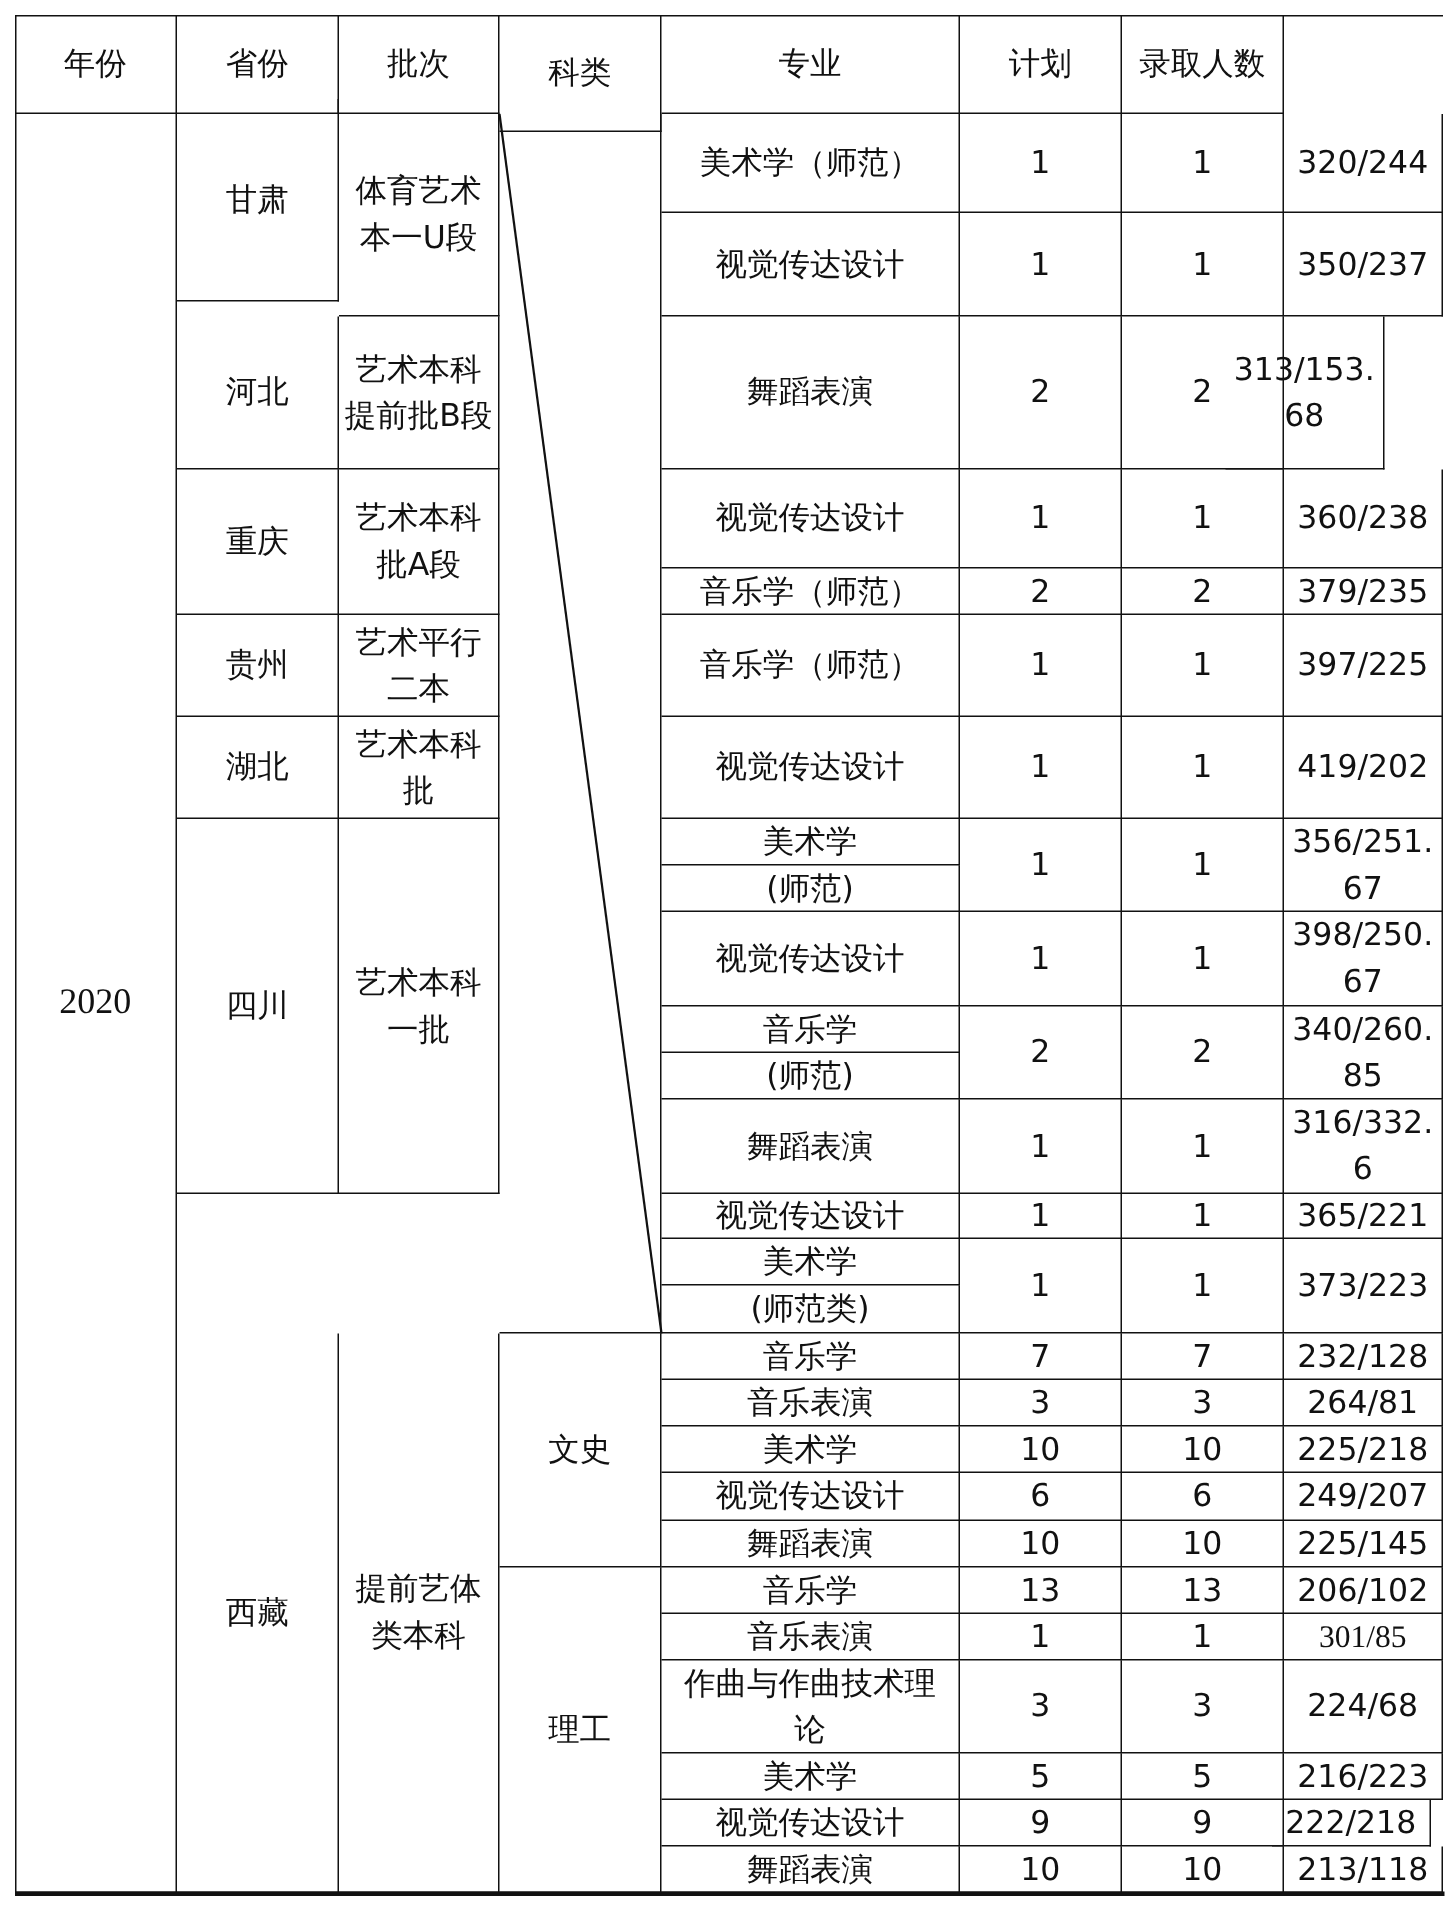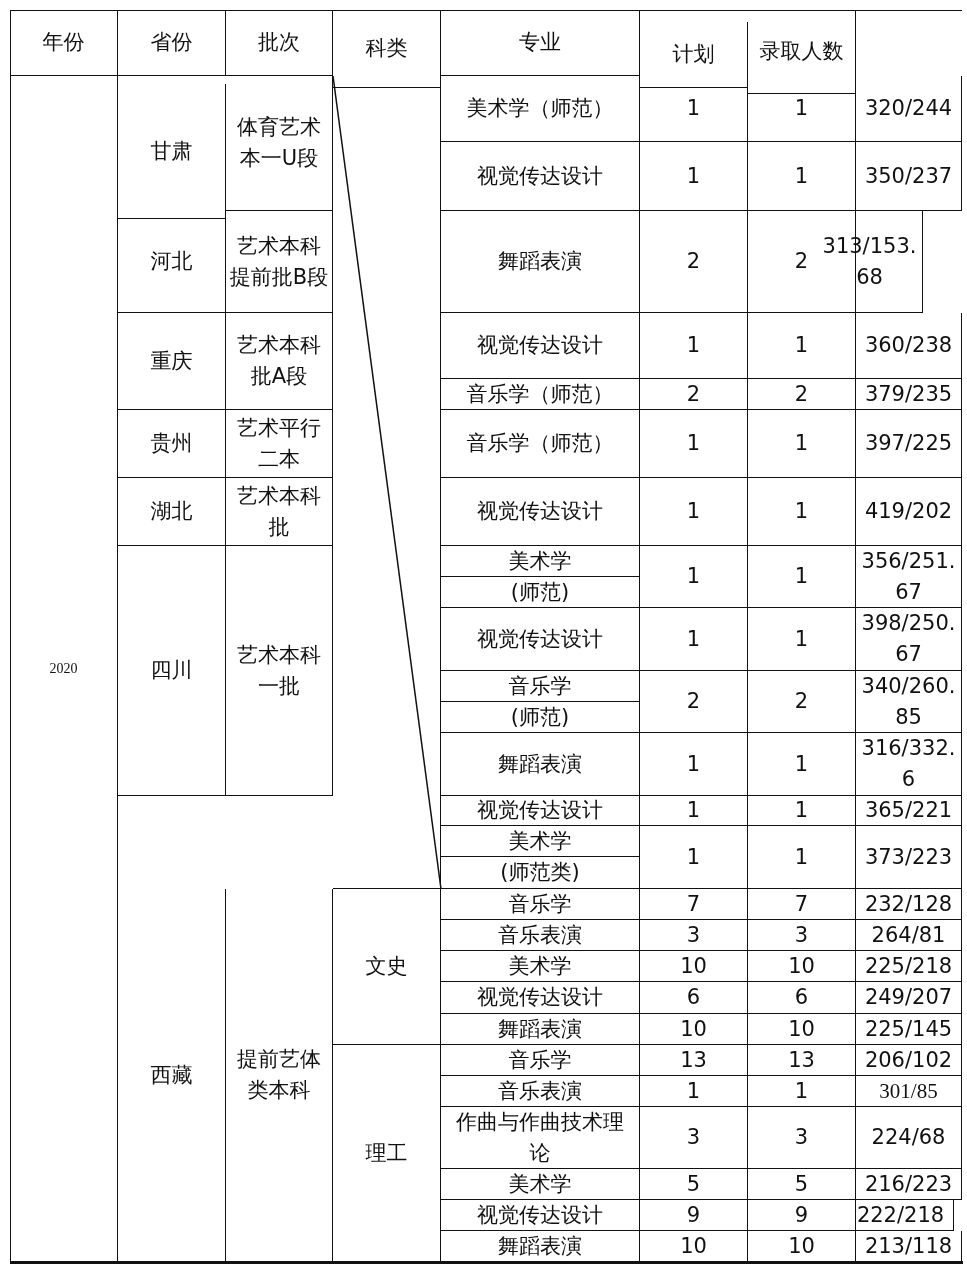--- a/index.html
+++ b/index.html
@@ -3,39 +3,39 @@
 <meta charset="utf-8">
 <style>
   html, body { margin: 0; padding: 0; background: #ffffff; }
   body { width: 967px; height: 1273px; position: relative; overflow: hidden;
          font-family: "DejaVu Sans", "Liberation Sans", sans-serif; color: #111; }
   #tbl { position: absolute; left: 10px; top: 10px; width: 952px; height: 1252px; }
   .cell { position: absolute; box-sizing: border-box; border-right: 1.5px solid #111; border-bottom: 1.5px solid #111;
           display: flex; align-items: center; justify-content: center; text-align: center;
           font-size: 21px; line-height: 31px; white-space: pre-line; }
   .hdr { font-family: "DejaVu Serif", "Liberation Serif", serif; font-size: 21px; }
-  .year { font-family: "Liberation Serif", "DejaVu Serif", serif; font-size: 14px; }
+  .year { font-family: "Liberation Serif", "DejaVu Serif", serif; font-size: 24px; }
   .frame { position: absolute; left: 10px; top: 10px; width: 952px; height: 1252px; box-sizing: border-box;
            border-left: 1.5px solid #111; border-top: 1.5px solid #111; pointer-events: none; }
   .bottom-rule { position: absolute; left: 10px; top: 1261px; width: 953px; height: 3px; background: #111; }
   svg.diag { position: absolute; left: 0; top: 0; width: 967px; height: 1273px; pointer-events: none; }
 </style>
 </head>
 <body>
 
 <div id="tbl">
     <div class="cell hdr" style="left: 0px; top: 0px; width: 108px; height: 66px;">年份</div>
     <div class="cell hdr" style="left: 108px; top: 0px; width: 108px; height: 66px;">省份</div>
     <div class="cell hdr" style="left: 216px; top: 0px; width: 107px; height: 66px;">批次</div>
     <div class="cell hdr" style="left: 323px; top: 0px; width: 108px; height: 78px;">科类</div>
     <div class="cell hdr" style="left: 431px; top: 0px; width: 199px; height: 66px;">专业</div>
-    <div class="cell hdr" style="left: 630px; top: 0px; width: 108px; height: 66px; margin-top: 12px;">计划</div>
-    <div class="cell hdr" style="left: 738px; top: 0px; width: 108px; height: 84px;">录取人数</div>
+    <div class="cell hdr" style="left: 630px; top: 0px; width: 108px; height: 66px;">计划</div>
+    <div class="cell hdr" style="left: 738px; top: 0px; width: 108px; height: 66px;">录取人数</div>
     <div class="cell year" style="left: 0px; top: 66px; width: 108px; height: 1186px;">2020</div>
-    <div class="cell" style="left: 108px; top: 74px; width: 108px; height: 135px;">甘肃</div>
+    <div class="cell" style="left: 108px; top: 56px; width: 108px; height: 135px;">甘肃</div>
     <div class="cell" style="left: 216px; top: 66px; width: 107px; height: 135px;">体育艺术
 本一U段</div>
     <div class="cell" style="left: 108px; top: 201px; width: 108px; height: 102px;">河北</div>
     <div class="cell" style="left: 216px; top: 201px; width: 107px; height: 102px;">艺术本科
 提前批B段</div>
     <div class="cell" style="left: 108px; top: 303px; width: 108px; height: 97px;">重庆</div>
     <div class="cell" style="left: 216px; top: 303px; width: 107px; height: 97px;">艺术本科
 批A段</div>
     <div class="cell" style="left: 108px; top: 400px; width: 108px; height: 68px;">贵州</div>
     <div class="cell" style="left: 216px; top: 400px; width: 107px; height: 68px;">艺术平行

